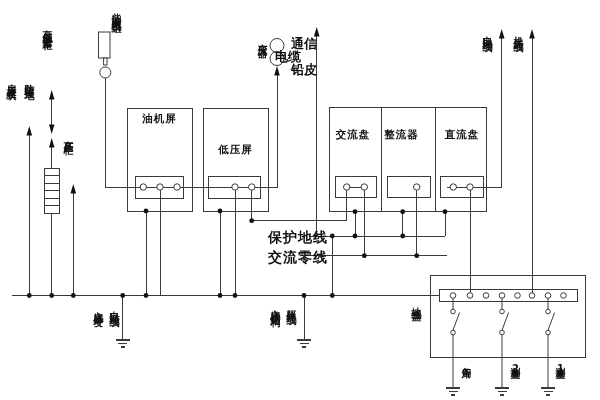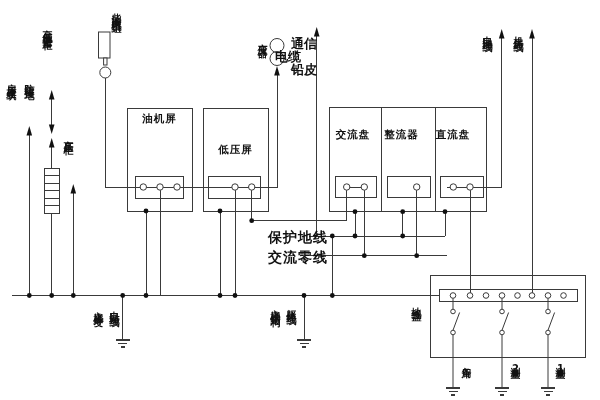--- a/index.html
+++ b/index.html
@@ -240,15 +240,15 @@
 
   <div class="vlabel" style="left:411px;top:299px">地线盘</div>
   <div class="vlabel" style="left:461px;top:359px">备用</div>
   <div class="vlabel" style="left:510px;top:359px">测量2</div>
   <div class="vlabel" style="left:555px;top:359px">测量1</div>
 
   <div class="boxlabel" style="left:127px;top:113px;width:65px">油机屏</div>
   <div class="boxlabel" style="left:203px;top:144px;width:65px">低压屏</div>
   <div class="boxlabel" style="left:329px;top:129px;width:48px">交流盘</div>
   <div class="boxlabel" style="left:375px;top:129px;width:53px">整流器</div>
-  <div class="boxlabel" style="left:426px;top:129px;width:54px">直流盘</div>
+  <div class="boxlabel" style="left:435px;top:129px;width:54px">直流盘</div>
 
 </div>
 
 </body></html>

